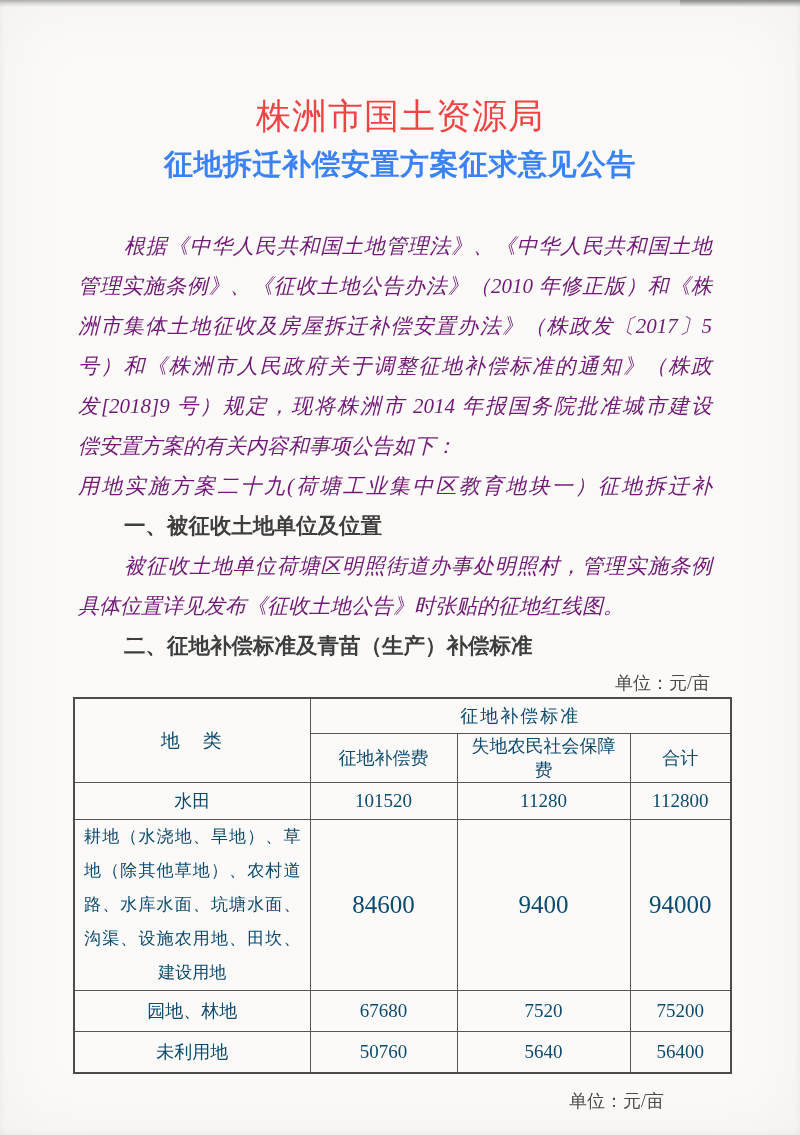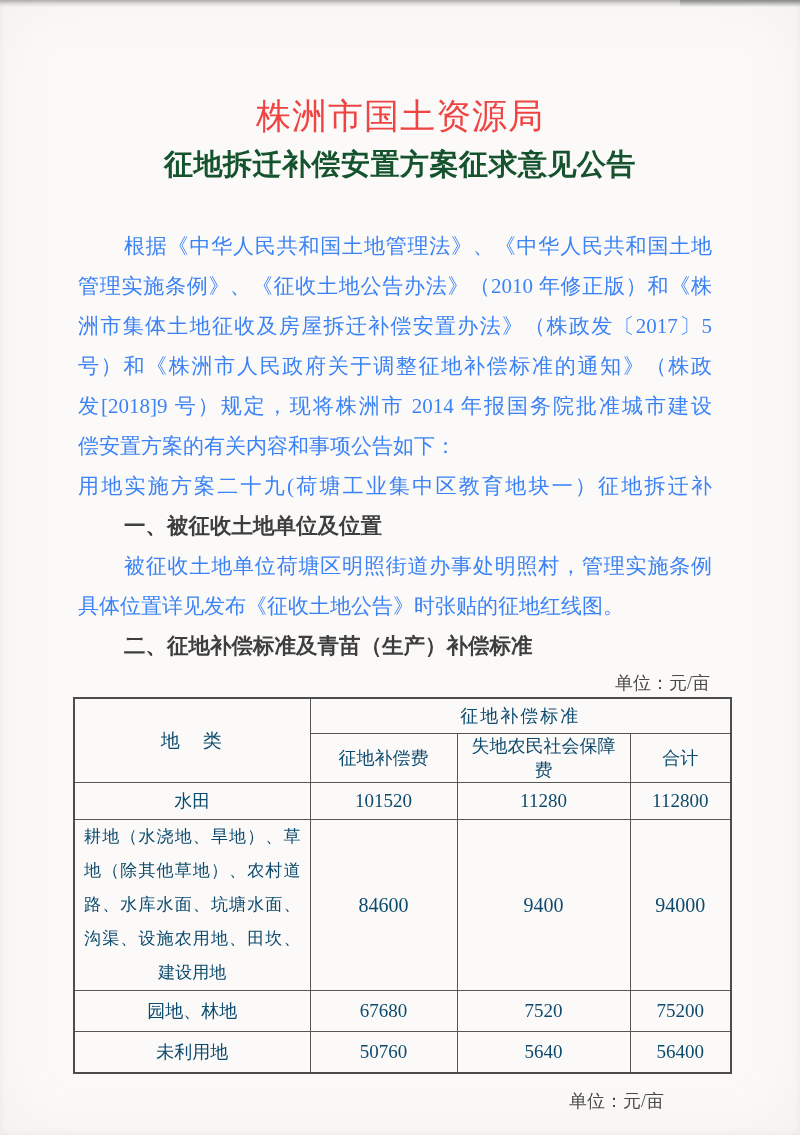--- a/index.html
+++ b/index.html
@@ -16,25 +16,26 @@
   .scan-edge-top {
     position:absolute; top:0; left:0; right:0; height:7px;
     background:linear-gradient(180deg, rgba(120,120,118,0.55), rgba(120,120,118,0.18) 55%, rgba(120,120,118,0) 100%);
   }
   .scan-edge-top::after{
     content:""; position:absolute; right:0; top:0; width:120px; height:7px;
     background:linear-gradient(180deg, rgba(95,95,92,0.45), rgba(95,95,92,0));
   }
   header { margin-top:94px; text-align:center; }
   .title1 { font-size:35px; line-height:46px; font-weight:normal; color:#ef4444; letter-spacing:1px; }
-  .title2 { font-size:29px; line-height:48px; font-weight:bold; color:#14532d; letter-spacing:0.5px; }
+  .title2 { font-size:29px; line-height:48px; font-weight:bold; color:#3b82f6; letter-spacing:0.5px; }
   main { margin:38px 88px 0 78px; width:634px; }
   .line {
-    font-size:21px; line-height:40px; white-space:nowrap; color:#3b82f6;
+    font-size:21px; line-height:40px; white-space:nowrap; color:#701a75;
     text-align:left;
+    font-style:italic;
   }
   .fill { text-align:justify; text-align-last:justify; }
   .indent { padding-left:46px; }
   .heading {
     font-size:21.5px; line-height:40px; font-weight:bold; color:#3e3e3e;
     padding-left:46px; white-space:nowrap;
   }
   .unit-label-top {
     margin-top:6px; font-size:18px; line-height:22px; color:#4a4a4a;
     text-align:right; padding-right:2px;
@@ -53,21 +54,21 @@
     border:1.5px solid #565656;
     text-align:center; vertical-align:middle;
     color:#0c4a6e;
     padding:0 6px;
   }
   table.comp { border:2px solid #4c4c4c; }
   .h-group { height:34px; font-size:18px; letter-spacing:2px; }
   .h-sub   { height:32px; font-size:18px; }
   .h-landtype { font-size:19px; letter-spacing:2px; }
   .r-shuitian td { height:36px; font-size:19px; }
-  .r-gengdi td { height:136px; font-size:20px; }
+  .r-gengdi td { height:136px; font-size:25px; }
   .r-gengdi td.land {
     font-size:17px; line-height:34px; padding:0 9px;
     text-align:justify; text-align-last:center;
   }
   .r-yuandi td { height:40px; font-size:19px; }
   .r-weili td { height:40px; font-size:19px; }
   td.land { font-size:18px; }
 </style>
 </head>
 <body>

